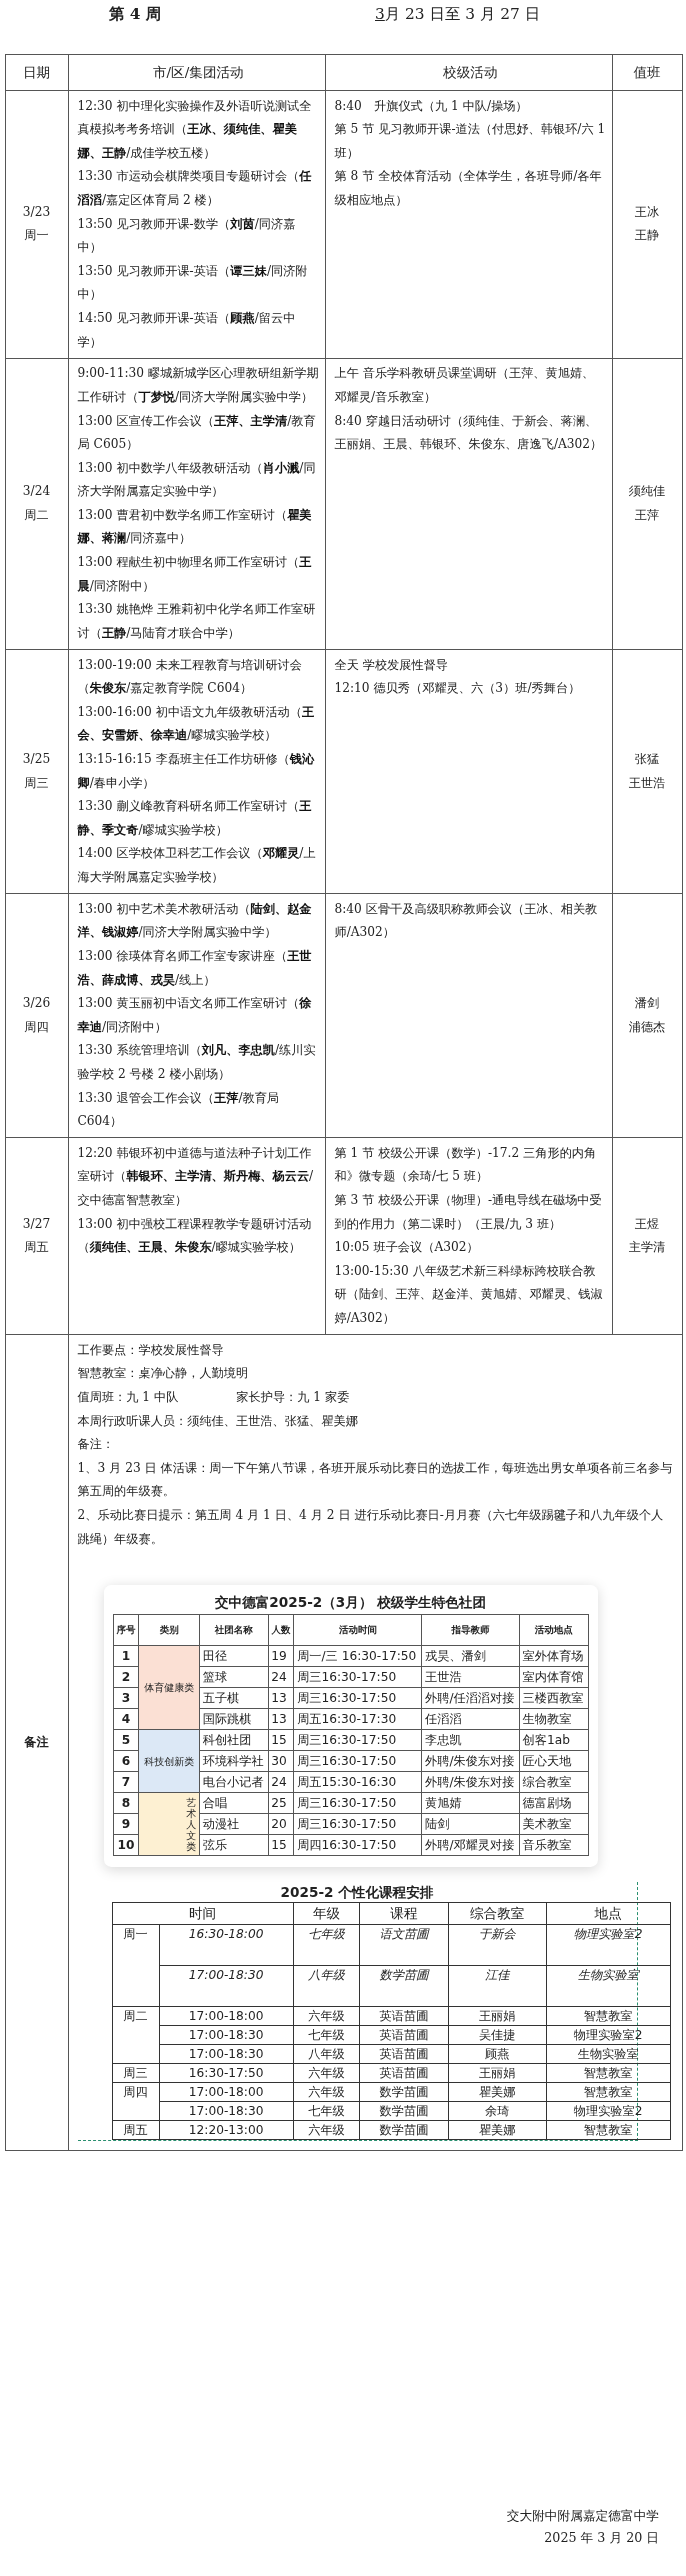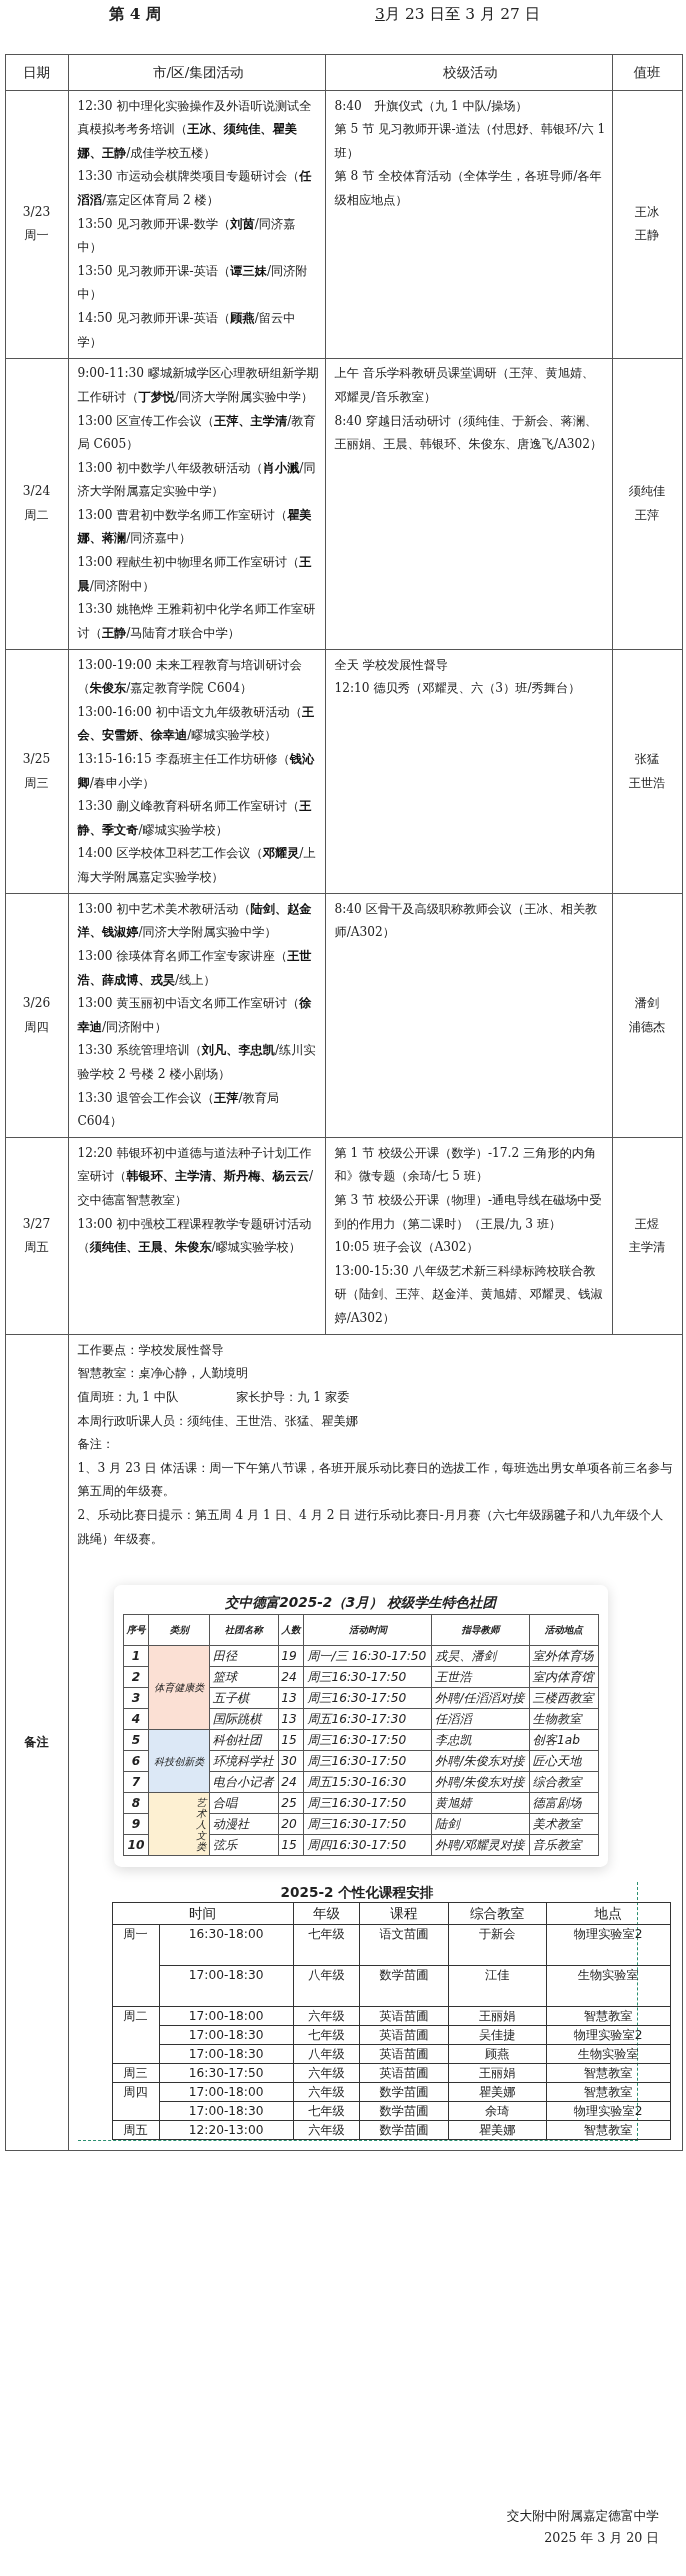--- a/index.html
+++ b/index.html
@@ -13,33 +13,33 @@
   table.main th { font-size: 13.6px; font-weight: normal; height: 36px; text-align: center; vertical-align: middle; }
   .c-date { width: 63px; text-align: center; vertical-align: middle !important; }
   .c-city { width: 257px; padding: 3.6px 5.4px 3.6px 9px; }
   .c-school { width: 287px; padding: 3.6px 5.4px 3.6px 9px; }
   .c-duty { width: 70px; text-align: center; vertical-align: middle !important; }
   .item { display: block; }
   .item b { font-weight: bold; color: #111; }
   .notes-label { font-weight: bold; font-size: 13.6px; }
   .notes { padding: 3.6px 7.3px 9px 9px; font-size: 12.2px; line-height: 23.6px; }
   .notes .gap { display: inline-block; width: 58px; }
-  .club-card { margin: 34px 0 0 36px; width: 494px; background: #fff; border-radius: 7.3px; box-shadow: 0 2.7px 12.7px rgba(0,0,0,0.15); padding: 5.4px 9px 11px 9px; font-family: "DejaVu Sans", "Liberation Sans", sans-serif; font-style: italic; }
+  .club-card { margin: 34px 0 0 26px; width: 494px; background: #fff; border-radius: 7.3px; box-shadow: 0 2.7px 12.7px rgba(0,0,0,0.15); padding: 5.4px 9px 11px 9px; font-family: "DejaVu Sans", "Liberation Sans", sans-serif; }
   .club-card .ttl { text-align: center; font-weight: bold; font-size: 13.6px; line-height: 23.6px; }
   table.club { width: 100%; border-collapse: collapse; font-size: 9px; }
   table.club td, table.club th { border: 0.9px solid #555; line-height: 20px; padding: 0 2.7px; }
   table.club th { font-weight: bold; text-align: center; font-size: 9.5px; line-height: 11.8px; height: 31px; }
   table.club td.no { text-align: center; font-weight: bold; }
   table.club td.cat { text-align: center; vertical-align: middle; line-height: 11px; font-size: 10px; }
   .sched { margin: 14.5px 0 0 0; width: 560px; font-family: "DejaVu Sans", "Liberation Sans", sans-serif; border-bottom: 1.8px dashed #2a9070; border-right: 1.4px dashed #2a9070; }
   .sched .ttl { text-align: center; font-weight: bold; font-size: 13.6px; line-height: 20px; }
   table.course { width: 100%; border-collapse: collapse; font-size: 11.8px; text-align: center; margin-left: 34px; }
   table.course td, table.course th { border: 0.9px solid #333; font-weight: normal; line-height: 18px; }
   table.course th { height: 22px; }
-  table.course td.tall { height: 41px; }
+  table.course td.tall { height: 41px; font-style: italic; }
   .footer { position: absolute; right: 27px; top: 2505px; text-align: right; font-size: 12.7px; line-height: 22px; }
 </style>
 </head>
 <body>
 
 <div class="hdr">
   <span class="week">第 4 周</span>
   <span class="range"><u>3</u><span>月 23 日至 3 月 27 日</span></span>
 </div>
 

